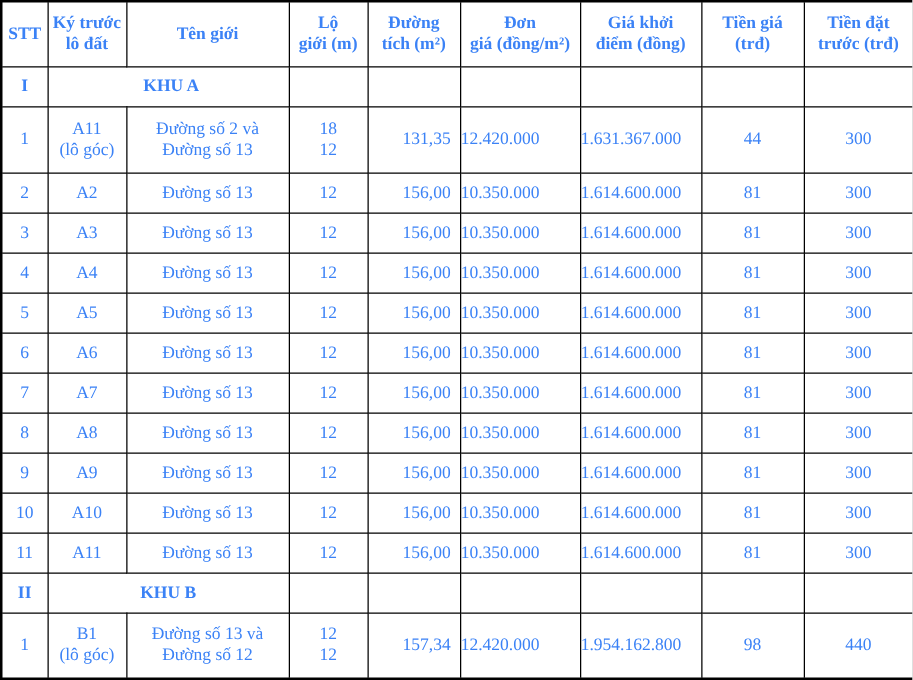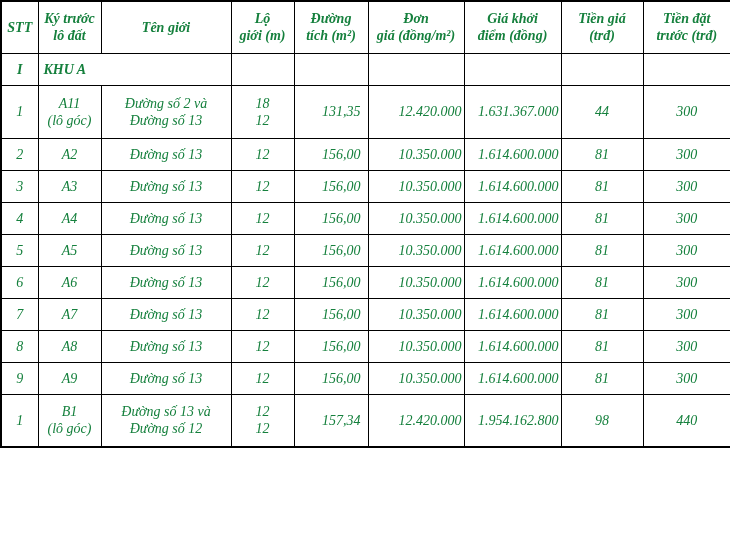--- a/index.html
+++ b/index.html
@@ -1,23 +1,22 @@
 <!DOCTYPE html>
 <html><head>
 <meta charset="utf-8">
 <style>
   html, body { margin: 0; padding: 0; background: #ffffff; }
   .page {
     width: 730px;
     height: 544px;
     overflow: hidden;
     background: #ffffff;
-    color: #15803d;
+    color: #3b82f6;
     font-family: "Liberation Serif", "DejaVu Serif", serif;
-    font-style: italic;
   }
   table.land-table {
     border-collapse: collapse;
     table-layout: fixed;
     width: 730px;
     border: 2px solid #000;
   }
   th, td {
     border: 1px solid #000;
     padding: 0;
@@ -26,23 +25,23 @@
     white-space: pre-line;
     font-size: 14px;
     line-height: 17px;
     overflow: hidden;
   }
   thead tr { height: 52px; }
   thead th { font-weight: bold; }
   tr.section-row { height: 32px; font-weight: bold; }
   tr.data-row { height: 32px; }
   tr.tall-row { height: 53px; }
-  td.align-left { text-align: left; padding-left: 5px; }
+  td.align-left { text-align: center; padding-left: 5px; }
   td.c-area { text-align: right; padding-right: 7px; }
-  td.c-unit, td.c-start { text-align: right; padding-right: 2px; }
+  td.c-unit, td.c-start { text-align: left; padding-right: 2px; }
 </style>
 </head>
 <body>
 
 <div class="page">
   <table class="land-table">
     <colgroup>
       <col style="width:37px">
         <col style="width:63px">
         <col style="width:130px">
@@ -179,20 +178,52 @@
           <td class="c-stt">9</td>
           <td class="c-symbol">A9</td>
           <td class="c-street">Đường số 13</td>
           <td class="c-width">12</td>
           <td class="c-area">156,00</td>
           <td class="c-unit">10.350.000</td>
           <td class="c-start">1.614.600.000</td>
           <td class="c-step">81</td>
           <td class="c-deposit">300</td>
         </tr>
+        <tr class="data-row">
+          <td class="c-stt">10</td>
+          <td class="c-symbol">A10</td>
+          <td class="c-street">Đường số 13</td>
+          <td class="c-width">12</td>
+          <td class="c-area">156,00</td>
+          <td class="c-unit">10.350.000</td>
+          <td class="c-start">1.614.600.000</td>
+          <td class="c-step">81</td>
+          <td class="c-deposit">300</td>
+        </tr>
+        <tr class="data-row">
+          <td class="c-stt">11</td>
+          <td class="c-symbol">A11</td>
+          <td class="c-street">Đường số 13</td>
+          <td class="c-width">12</td>
+          <td class="c-area">156,00</td>
+          <td class="c-unit">10.350.000</td>
+          <td class="c-start">1.614.600.000</td>
+          <td class="c-step">81</td>
+          <td class="c-deposit">300</td>
+        </tr>
+        <tr class="section-row">
+          <td class="c-stt">II</td>
+          <td colspan="2">KHU B</td>
+          <td></td>
+          <td></td>
+          <td></td>
+          <td></td>
+          <td></td>
+          <td></td>
+        </tr>
         <tr class="data-row tall-row">
           <td class="c-stt">1</td>
           <td class="c-symbol">B1
 (lô góc)</td>
           <td class="c-street">Đường số 13 và
 Đường số 12</td>
           <td class="c-width">12
 12</td>
           <td class="c-area">157,34</td>
           <td class="c-unit">12.420.000</td>

